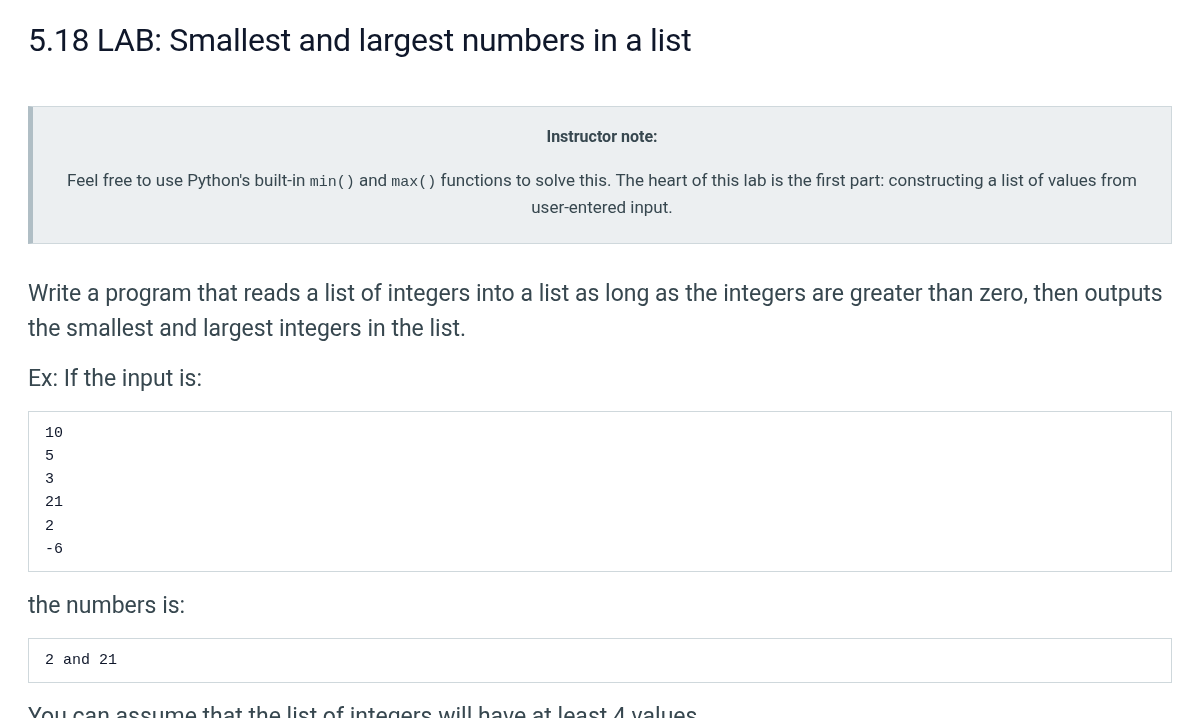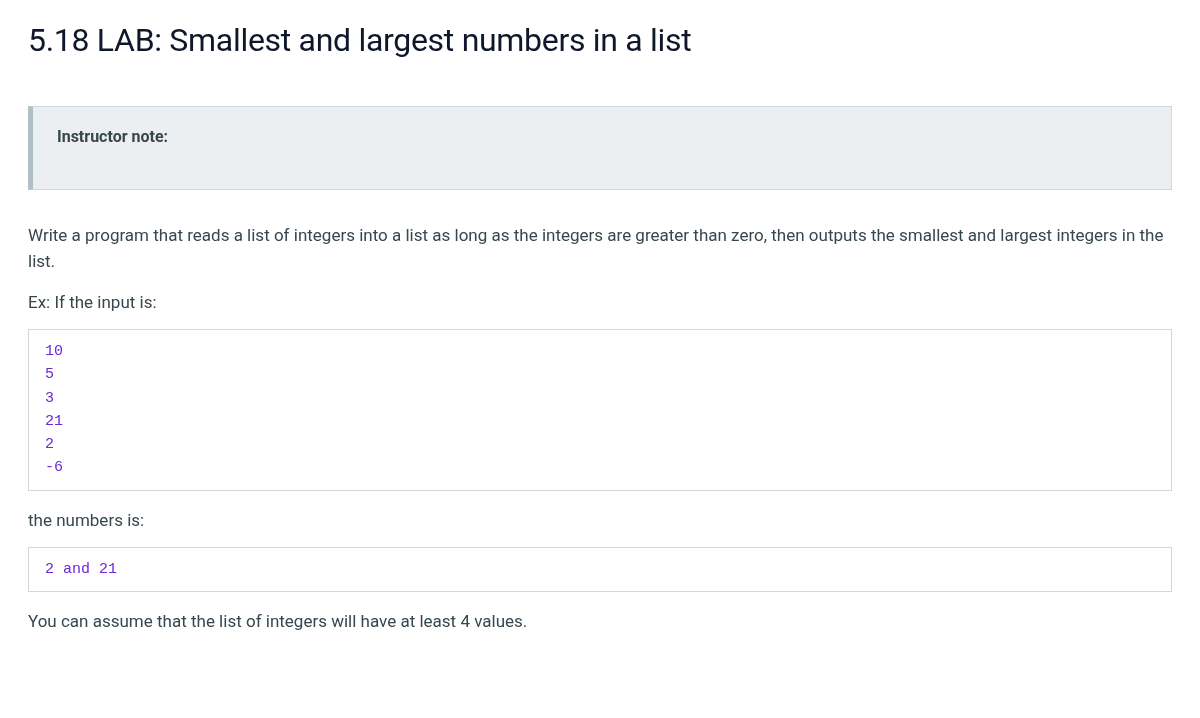--- a/index.html
+++ b/index.html
@@ -21,63 +21,67 @@
       color: #0f172a;
       margin-bottom: 42px;
       letter-spacing: -0.3px;
     }
     .instructor-note {
       background: #eceff1;
       border: 1px solid #cfd8dc;
       border-left: 5px solid #b0bec5;
       padding: 18px 24px 22px 24px;
       margin-bottom: 32px;
+      text-align: center;
     }
     .instructor-note-title {
       font-weight: 700;
       font-size: 16px;
       color: #37474f;
       margin-bottom: 18px;
     }
     .instructor-note-body {
       font-size: 17px;
       color: #37474f;
       line-height: 1.55;
     }
     .instructor-note-body code,
     .body-text code {
       font-family: "Menlo", "Consolas", "Courier New", monospace;
       font-size: 15px;
     }
     .body-text {
-      font-size: 17px;
+      font-size: 23px;
       color: #37474f;
       margin-bottom: 14px;
       line-height: 1.55;
     }
     .code-block {
       border: 1px solid #cfd8dc;
       background: #ffffff;
       padding: 10px 16px;
       margin-bottom: 16px;
       margin-top: 8px;
       font-family: "Menlo", "Consolas", "Courier New", monospace;
       font-size: 15px;
       line-height: 1.55;
       white-space: pre;
-      color: #6d28d9;
+      color: #0f172a;
     }
   </style>
 </head>
 <body>
 
 <h1>5.18 LAB: Smallest and largest numbers in a list</h1>
 
 <div class="instructor-note">
   <div class="instructor-note-title">Instructor note:</div>
+  <div class="instructor-note-body">
+    <span>Feel free to use Python's built-in </span><code>min()</code><span> and </span><code>max()</code><span> functions to solve this. The heart of this lab is the first part: constructing a list of values from user-entered input.</span>
+  </div>
 </div>
 
 <p class="body-text">Write a program that reads a list of integers into a list as long as the integers are greater than zero, then outputs the smallest and largest integers in the list.</p>
 
 <p class="body-text">Ex: If the input is:</p>
 
 <div class="code-block">10
 5
 3
 21

